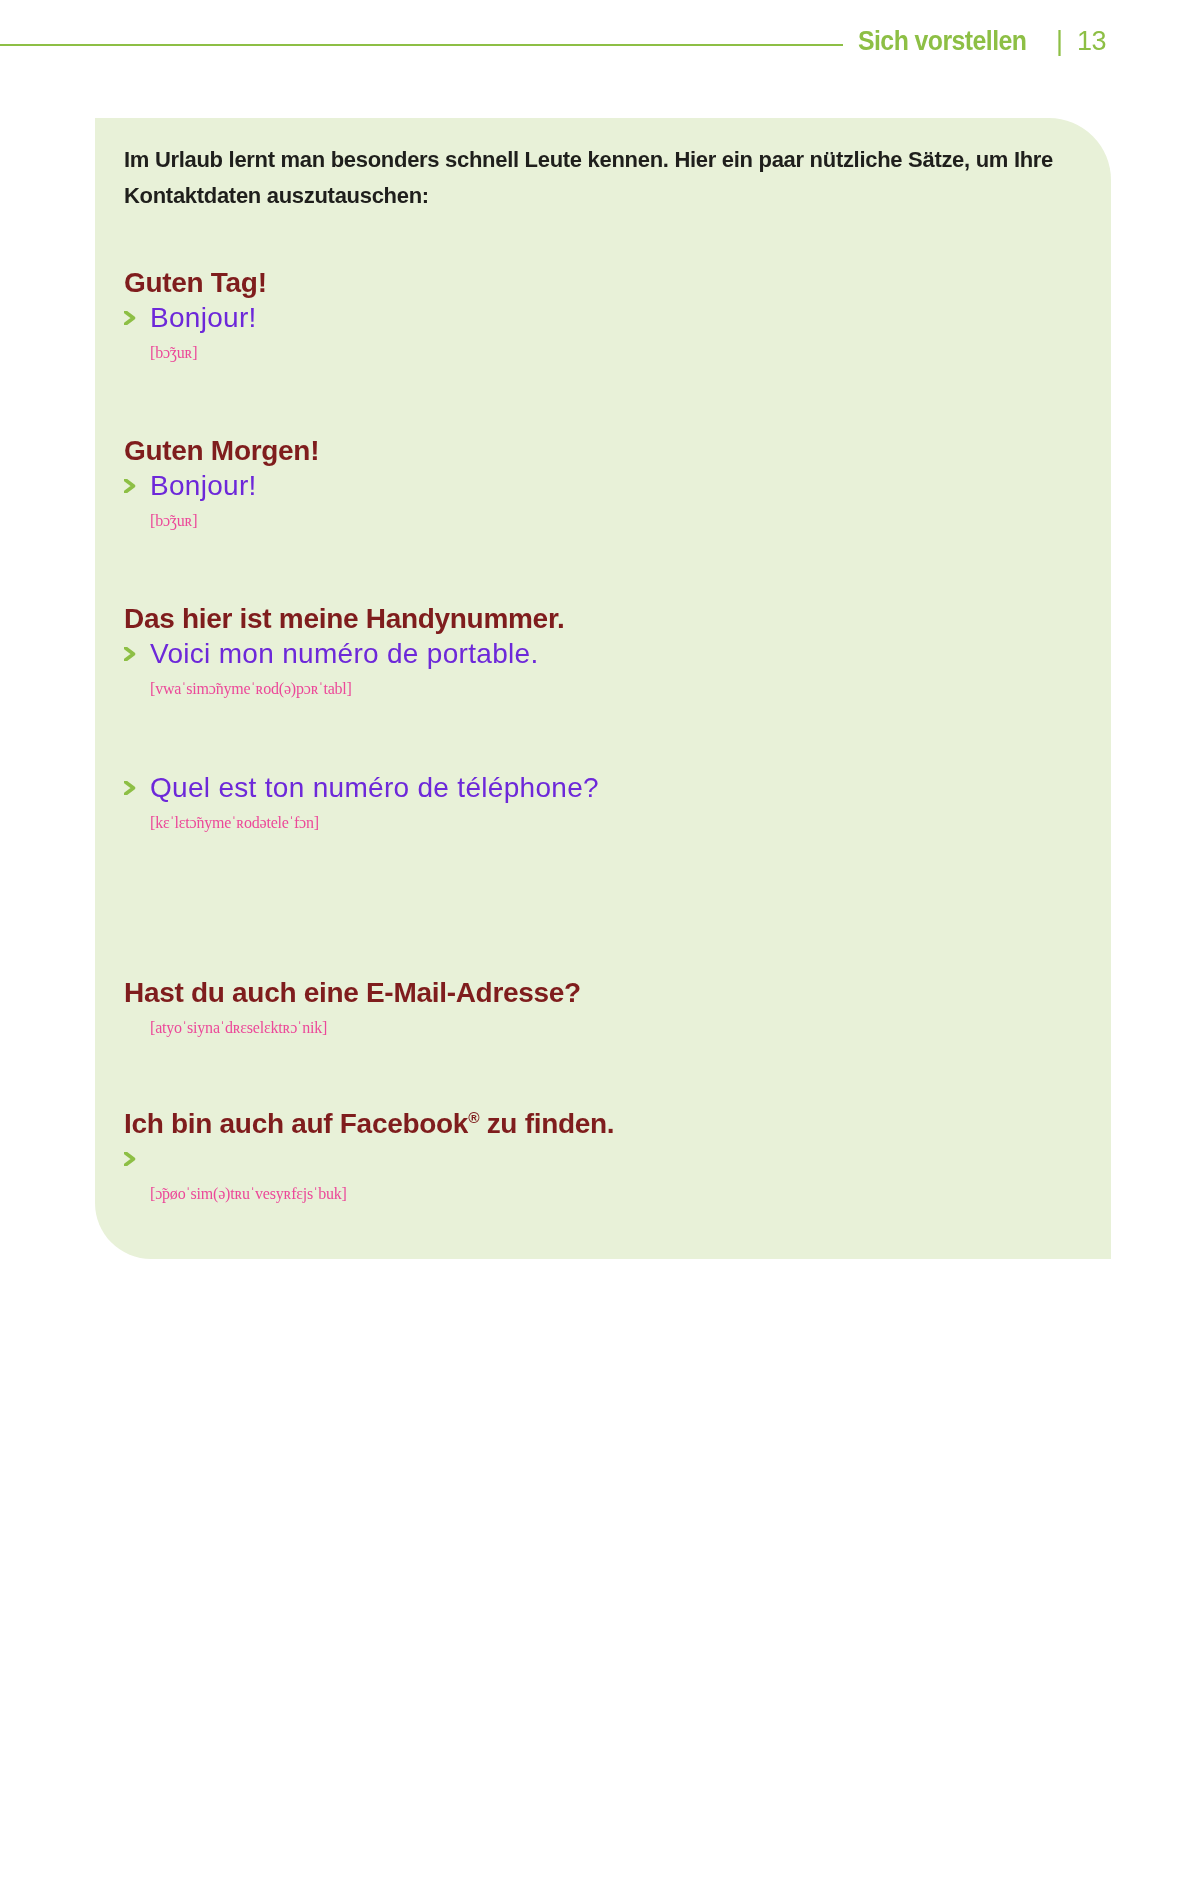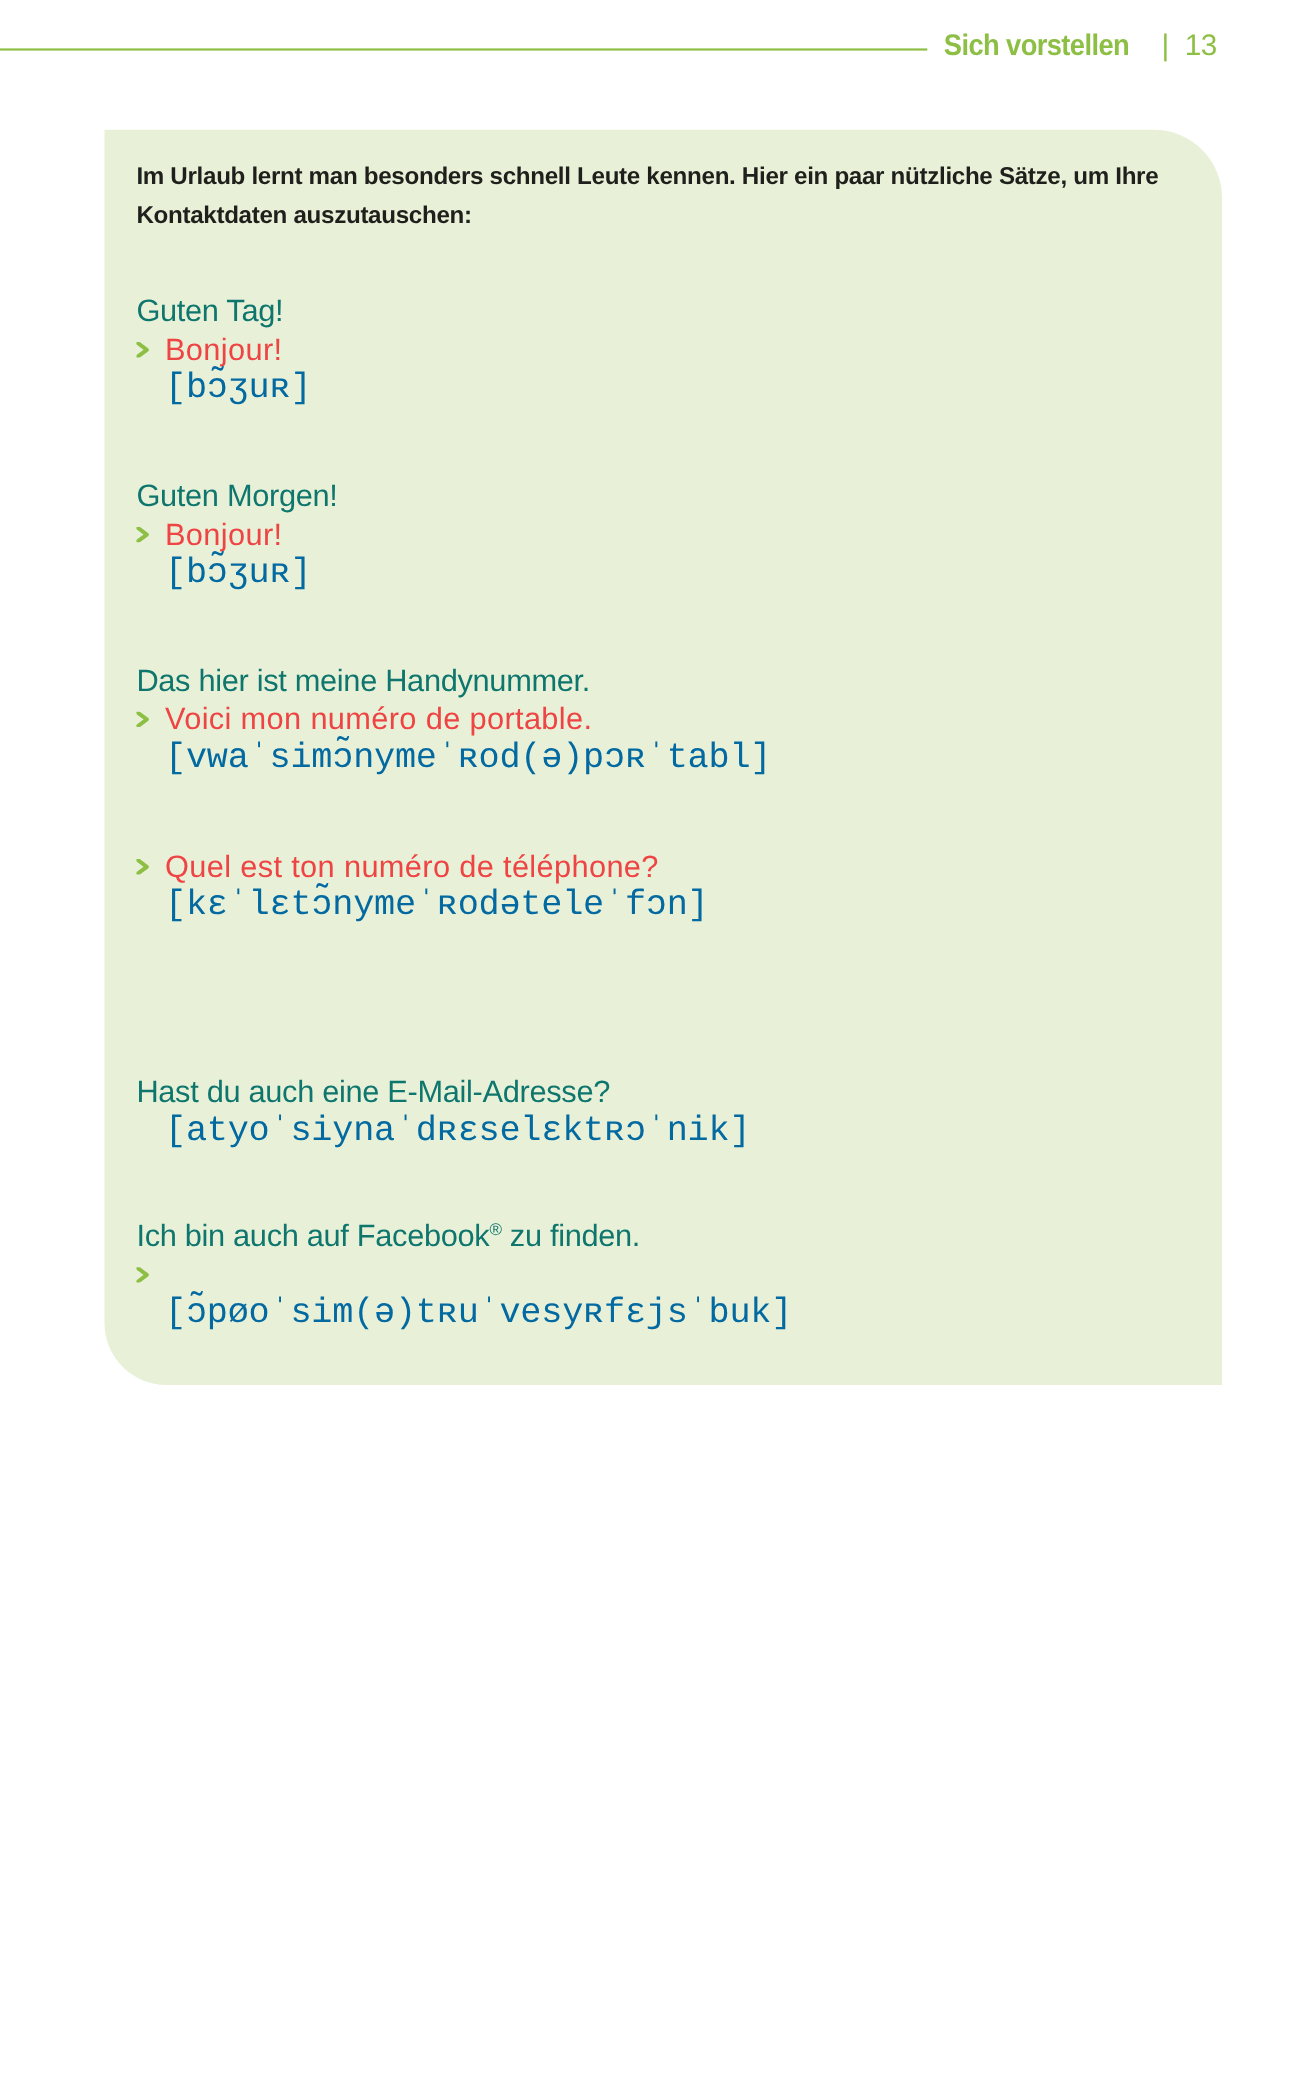--- a/index.html
+++ b/index.html
@@ -77,25 +77,25 @@
       line-height: 36px;
       letter-spacing: -0.3px;
       color: #1f1f1c;
     }
     .entry {
       position: absolute;
       left: 124px;
       width: 960px;
     }
     .entry .de {
-      font-weight: normal;
+      font-weight: bold;
       font-size: 28px;
       line-height: 35px;
       letter-spacing: -0.3px;
-      color: #0f766e;
+      color: #7f1d1d;
       white-space: nowrap;
     }
     .entry .fr-row {
       display: flex;
       align-items: center;
       height: 35px;
       white-space: nowrap;
     }
     .entry .chevron {
       width: 26px;
@@ -105,28 +105,28 @@
       flex: 0 0 26px;
     }
     .entry .chevron svg {
       display: block;
     }
     .entry .fr {
       font-weight: normal;
       font-size: 28px;
       line-height: 35px;
       letter-spacing: 0.3px;
-      color: #ef4444;
+      color: #6d28d9;
     }
     .entry .ipa {
       margin-left: 26px;
-      font-family: Liberation Mono, monospace;
-      font-size: 32px;
+      font-family: Liberation Serif, serif;
+      font-size: 16px;
       line-height: 35px;
-      color: #0369a1;
+      color: #ec4899;
       letter-spacing: -0.2px;
       white-space: nowrap;
     }
     sup.reg {
       font-size: 0.55em;
       vertical-align: super;
       line-height: 0;
     }
   </style>
 </head>

